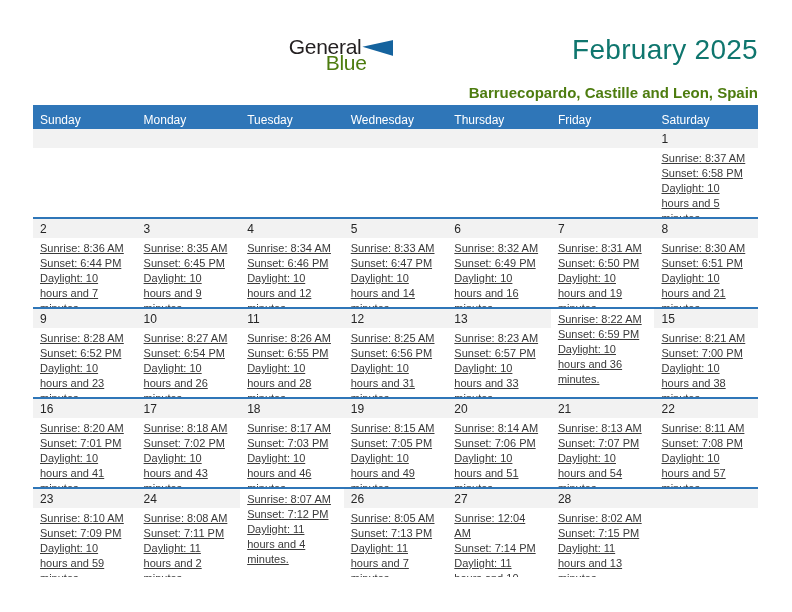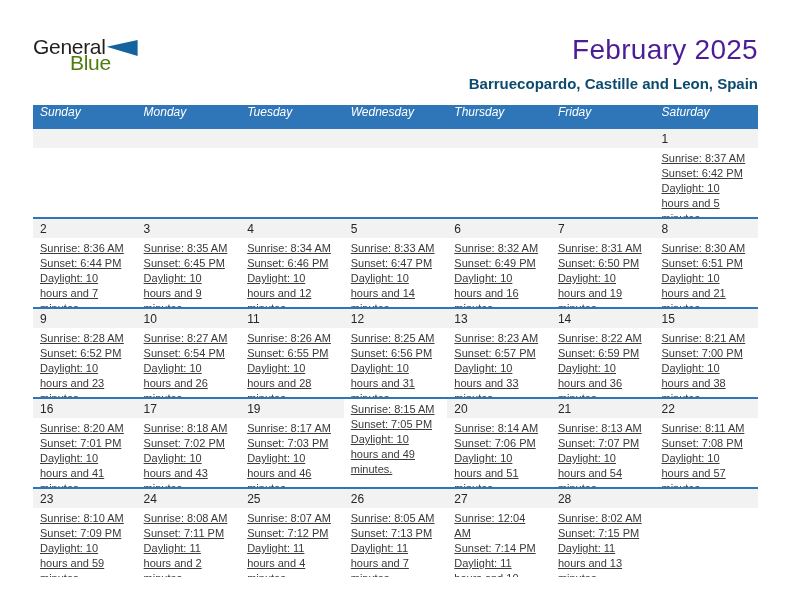--- a/index.html
+++ b/index.html
@@ -7,49 +7,49 @@
   body {
     width:792px; height:612px;
     font-family:"Liberation Sans", sans-serif;
     position:relative; overflow:hidden;
   }
   .page { position:absolute; inset:0; background:#ffffff; }
 
   
   .topbar {
     position:absolute; left:33px; top:36px; width:725px;
-    display:flex; justify-content:space-between; align-items:flex-start;
+    display:flex; justify-content:flex-end; align-items:flex-start;
   }
   .logo { position:relative; width:180px; line-height:1; }
   .logo-general {
     font-size:21px; color:#231f20; letter-spacing:-0.3px; font-weight:400;
   }
   .logo-triangle {
     display:inline-block; width:31px; height:16px;
     background:#15639e;
     clip-path:polygon(0 42%, 100% 0, 100% 100%);
     margin-left:1px; vertical-align:-2px;
   }
   .logo-blue {
     font-size:21px; color:#4d7c0f; letter-spacing:-0.3px;
     margin-top:-5px; padding-left:37px; font-weight:400;
   }
   .titleblock { text-align:right; margin-top:-2px; }
   .page-title {
-    font-size:28px; font-weight:400; color:#4c1d95; letter-spacing:0.3px;
+    font-size:28px; font-weight:400; color:#0f766e; letter-spacing:0.3px;
     line-height:1.15;
   }
   .page-subtitle {
-    font-size:15px; font-weight:bold; color:#0c4a6e; margin-top:9px;
+    font-size:15px; font-weight:bold; color:#4d7c0f; margin-top:18px;
   }
 
   
   .calendar { position:absolute; left:33px; top:105px; width:725px; }
   .dayheaders {
-    display:flex; height:22px; background:#2f76b8; align-items:flex-start;font-style:italic;
+    display:flex; height:22px; background:#2f76b8; align-items:flex-end;
   }
   .dayheader {
     flex:1 1 0; color:#ffffff; font-size:12px; padding-left:7px;
     font-weight:400; white-space:nowrap; overflow:hidden;
   }
   .week {
     display:flex; height:90px; border-top:2px solid #2f76b8;
   }
   .cell { flex:1 1 0; overflow:hidden; }
   .daynum {
@@ -103,21 +103,21 @@
           <div class="cell">
             <div class="daynum"></div>
           </div>
           <div class="cell">
             <div class="daynum"></div>
           </div>
           <div class="cell">
             <div class="daynum">1</div>
             <div class="cellbody">
               <div>Sunrise: 8:37 AM</div>
-              <div>Sunset: 6:42 PM</div>
+              <div>Sunset: 6:58 PM</div>
               <div>Daylight: 10 hours and 5 minutes.</div>
             </div>
           </div>
         </div>
         <div class="week">
           <div class="cell">
             <div class="daynum">2</div>
             <div class="cellbody">
               <div>Sunrise: 8:36 AM</div>
               <div>Sunset: 6:44 PM</div>
@@ -208,21 +208,20 @@
           </div>
           <div class="cell">
             <div class="daynum">13</div>
             <div class="cellbody">
               <div>Sunrise: 8:23 AM</div>
               <div>Sunset: 6:57 PM</div>
               <div>Daylight: 10 hours and 33 minutes.</div>
             </div>
           </div>
           <div class="cell">
-            <div class="daynum">14</div>
             <div class="cellbody">
               <div>Sunrise: 8:22 AM</div>
               <div>Sunset: 6:59 PM</div>
               <div>Daylight: 10 hours and 36 minutes.</div>
             </div>
           </div>
           <div class="cell">
             <div class="daynum">15</div>
             <div class="cellbody">
               <div>Sunrise: 8:21 AM</div>
@@ -242,28 +241,29 @@
           </div>
           <div class="cell">
             <div class="daynum">17</div>
             <div class="cellbody">
               <div>Sunrise: 8:18 AM</div>
               <div>Sunset: 7:02 PM</div>
               <div>Daylight: 10 hours and 43 minutes.</div>
             </div>
           </div>
           <div class="cell">
-            <div class="daynum">19</div>
+            <div class="daynum">18</div>
             <div class="cellbody">
               <div>Sunrise: 8:17 AM</div>
               <div>Sunset: 7:03 PM</div>
               <div>Daylight: 10 hours and 46 minutes.</div>
             </div>
           </div>
           <div class="cell">
+            <div class="daynum">19</div>
             <div class="cellbody">
               <div>Sunrise: 8:15 AM</div>
               <div>Sunset: 7:05 PM</div>
               <div>Daylight: 10 hours and 49 minutes.</div>
             </div>
           </div>
           <div class="cell">
             <div class="daynum">20</div>
             <div class="cellbody">
               <div>Sunrise: 8:14 AM</div>
@@ -299,21 +299,20 @@
           </div>
           <div class="cell">
             <div class="daynum">24</div>
             <div class="cellbody">
               <div>Sunrise: 8:08 AM</div>
               <div>Sunset: 7:11 PM</div>
               <div>Daylight: 11 hours and 2 minutes.</div>
             </div>
           </div>
           <div class="cell">
-            <div class="daynum">25</div>
             <div class="cellbody">
               <div>Sunrise: 8:07 AM</div>
               <div>Sunset: 7:12 PM</div>
               <div>Daylight: 11 hours and 4 minutes.</div>
             </div>
           </div>
           <div class="cell">
             <div class="daynum">26</div>
             <div class="cellbody">
               <div>Sunrise: 8:05 AM</div>

